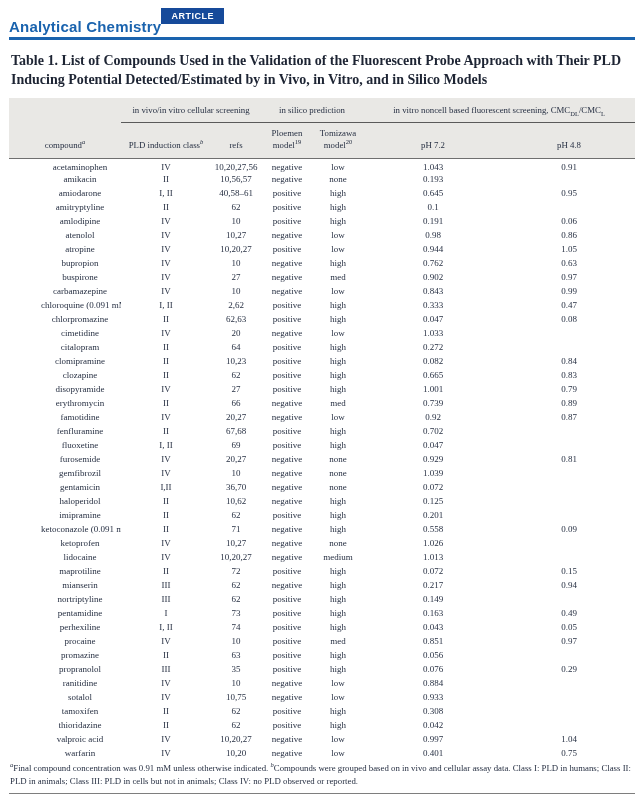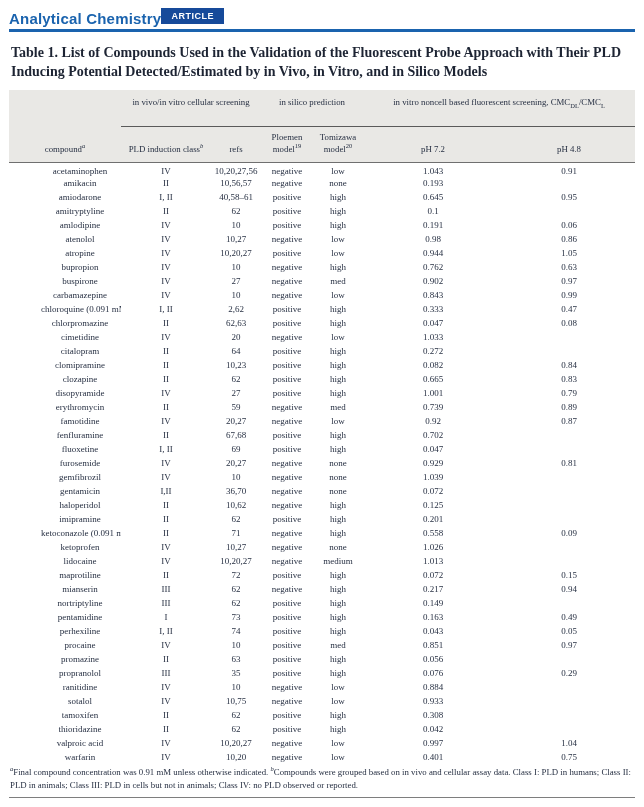--- a/index.html
+++ b/index.html
@@ -26,21 +26,21 @@
     letter-spacing: 0.2px;
   }
   .badge {
     font-family: "Liberation Sans", sans-serif;
     font-weight: bold;
     font-size: 9px;
     color: var(--badge-text, #ffffff);
     background: var(--badge-bg, #164a9a);
     padding: 3px 10px 3px 10px;
     letter-spacing: 0.5px;
-    margin-bottom: 3px;
+    margin-bottom: 11px;
   }
   .masthead-rule {
     height: 3px;
     background: var(--masthead-blue, #1a63ae);
     margin-top: 2px;
   }
   .table-title {
     font-size: 14px;
     font-weight: bold;
     line-height: 1.35;
@@ -63,21 +63,21 @@
     background: var(--header-band, #e9e8e5);
     font-weight: normal;
     font-size: 8.8px;
     text-align: center;
     vertical-align: bottom;
   }
   tr.group-row th { padding-top: 7px; }
   tr.group-row .grp-inner {
     display: block;
     margin: 0 0;
-    padding-bottom: 19px;
+    padding-bottom: 7px;
     border-bottom: 1px solid #5a5a5a;
     white-space: nowrap;
   }
   tr.sub-row th {
     padding: 5px 1px 6px 1px;
     border-bottom: 1px solid #6f6f6f;
     line-height: 1.35;
   }
   sup { font-size: 6.5px; vertical-align: super; line-height: 0; }
   sub { font-size: 6.5px; vertical-align: sub; line-height: 0; }
@@ -309,21 +309,21 @@
           <td class="c1">IV</td>
           <td class="c2">27</td>
           <td class="c3">positive</td>
           <td class="c4">high</td>
           <td class="c5">1.001</td>
           <td class="c6">0.79</td>
         </tr>
         <tr>
           <td class="c0">erythromycin</td>
           <td class="c1">II</td>
-          <td class="c2">59</td>
+          <td class="c2">66</td>
           <td class="c3">negative</td>
           <td class="c4">med</td>
           <td class="c5">0.739</td>
           <td class="c6">0.89</td>
         </tr>
         <tr>
           <td class="c0">famotidine</td>
           <td class="c1">IV</td>
           <td class="c2">20,27</td>
           <td class="c3">negative</td>

